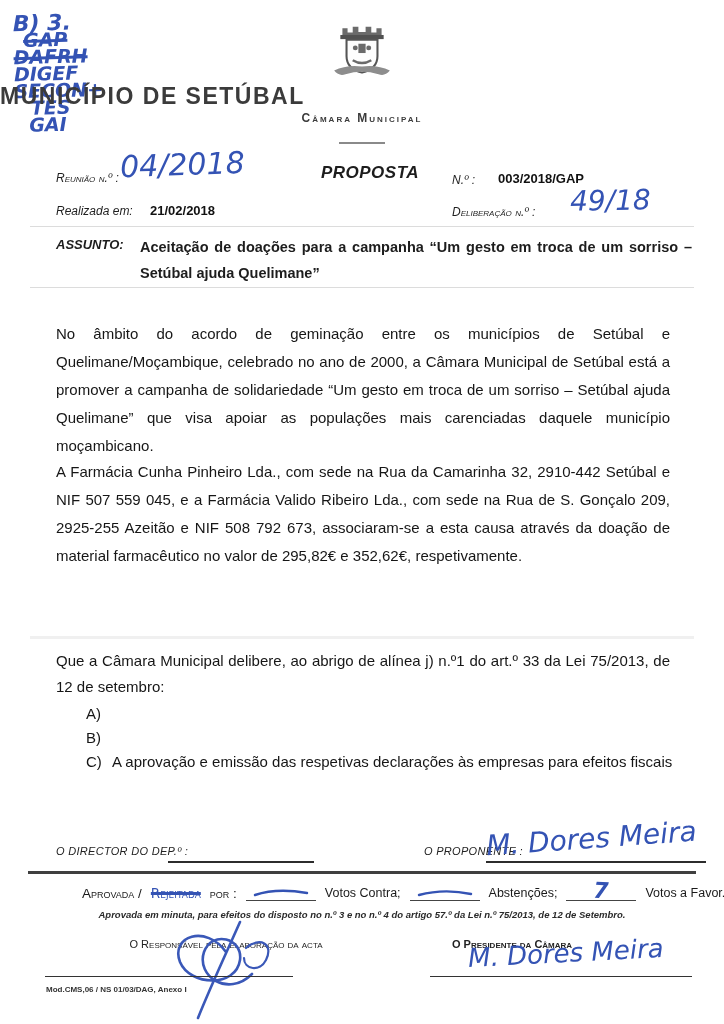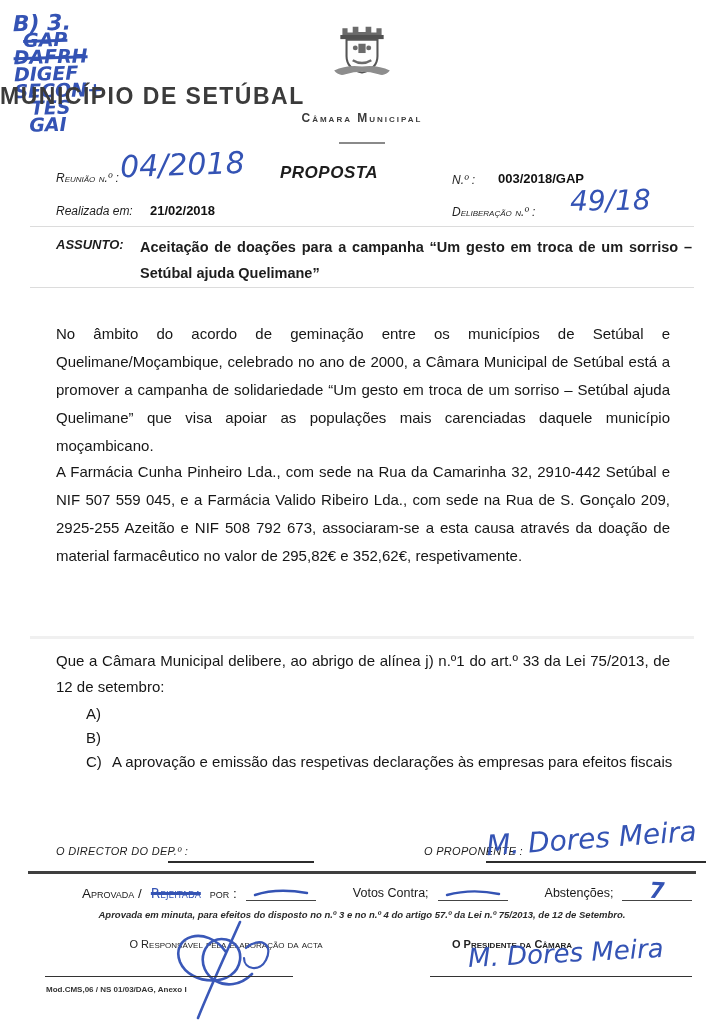--- a/index.html
+++ b/index.html
@@ -25,21 +25,21 @@
   .muni-sub { position:absolute; top:111px; width:100%; text-align:center;
     font-variant-caps:small-caps; font-size:12px; font-weight:600; letter-spacing:2px; color:#3b3b3b; }
   .hdr-rule { position:absolute; top:142px; left:50%; transform:translateX(-50%);
     width:46px; height:2px; background:#8a8a8a; }
 
   
   .lbl { position:absolute; font-style:italic; font-size:12px; color:#1f1f1f; }
   .sc { font-variant-caps:small-caps; }
   .val { position:absolute; font-weight:700; font-size:13px; color:#111; }
   .reuniao-value { position:absolute; left:120px; top:147px; font-size:30px; transform:rotate(-2deg); }
-  .proposta { position:absolute; left:280px; top:163px; width:180px; text-align:left;
+  .proposta { position:absolute; left:280px; top:163px; width:180px; text-align:center;
     font-weight:700; font-style:italic; font-size:17px; letter-spacing:0.5px; }
   .delib-value { position:absolute; left:570px; top:184px; font-size:28px; transform:rotate(-1deg); }
 
   .sep { position:absolute; left:30px; width:664px; height:1px; background:#dcdcdc; }
 
   .assunto-label { position:absolute; left:56px; top:237px; font-weight:700;
     font-style:italic; font-size:13px; }
   .assunto-text { position:absolute; left:140px; top:234px; width:552px;
     font-weight:700; font-size:14.5px; line-height:26px; text-align:justify; }
 
@@ -58,21 +58,21 @@
 
   
   .voting { position:absolute; top:883px; left:82px; right:58px;
     display:flex; align-items:flex-end; gap:9px; font-size:12.5px; color:#1a1a1a; }
   .voting .caps { font-variant-caps:small-caps; font-size:13.5px; white-space:nowrap; }
   .slot { position:relative; flex:1 1 80px; min-width:70px; height:18px;
     border-bottom:1.5px solid #444; }
   .slot svg { position:absolute; left:50%; transform:translateX(-50%); bottom:2px; }
   .slot .seven { position:absolute; left:50%; transform:translateX(-50%) rotate(2deg);
     bottom:-3px; font-size:22px; font-weight:600; }
-  .vlabel { white-space:nowrap; padding-bottom:1px;margin-left:28px; }
+  .vlabel { white-space:nowrap; padding-bottom:1px; }
 
   .fineprint { position:absolute; top:909px; left:0; width:100%; padding:0 88px;
     text-align:center; font-size:9.5px; font-weight:700; font-style:italic; color:#2a2a2a; }
 
   .resp-label { position:absolute; left:108px; top:938px; width:236px; text-align:center;
     font-variant-caps:small-caps; font-size:11px; color:#222; }
   .pres-label { position:absolute; left:452px; top:938px; width:216px; 
     font-variant-caps:small-caps; font-size:11px; color:#222;font-weight:bold; }
   .pres-sig { left:468px; top:938px; font-size:26px; transform:rotate(-3deg); }
   .prop-sig { left:486px; top:822px; transform:rotate(-4deg); }

